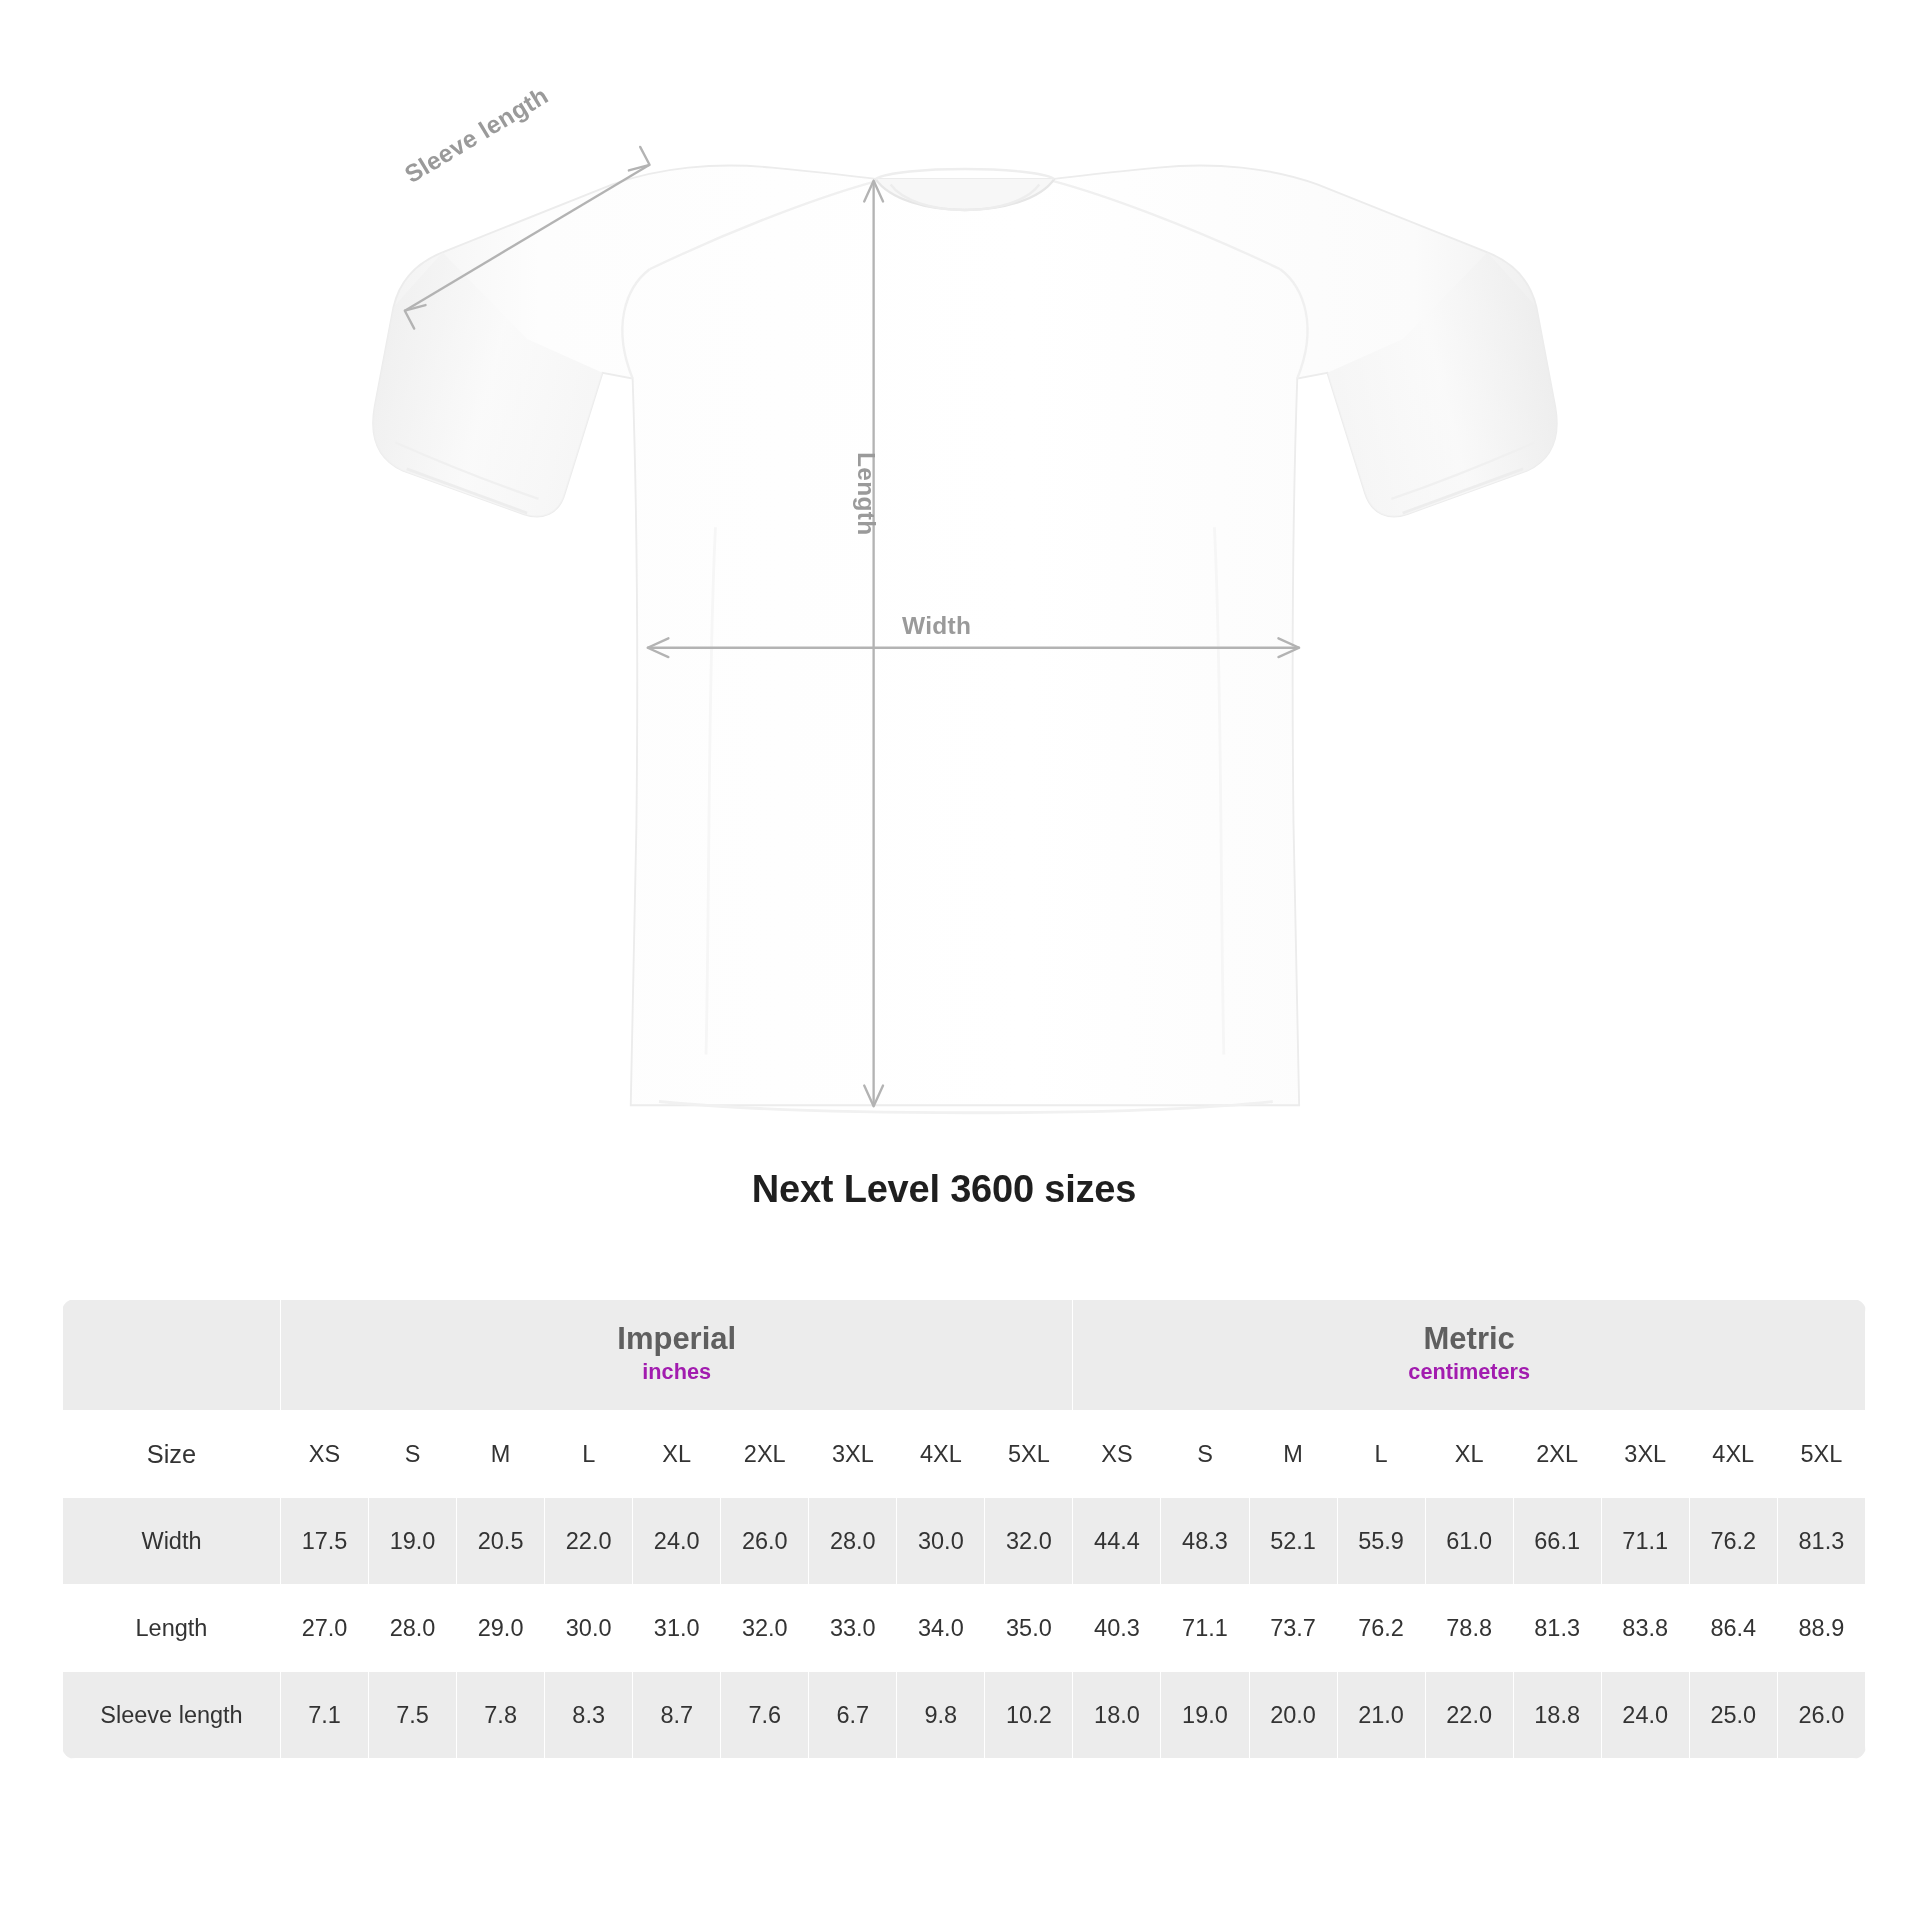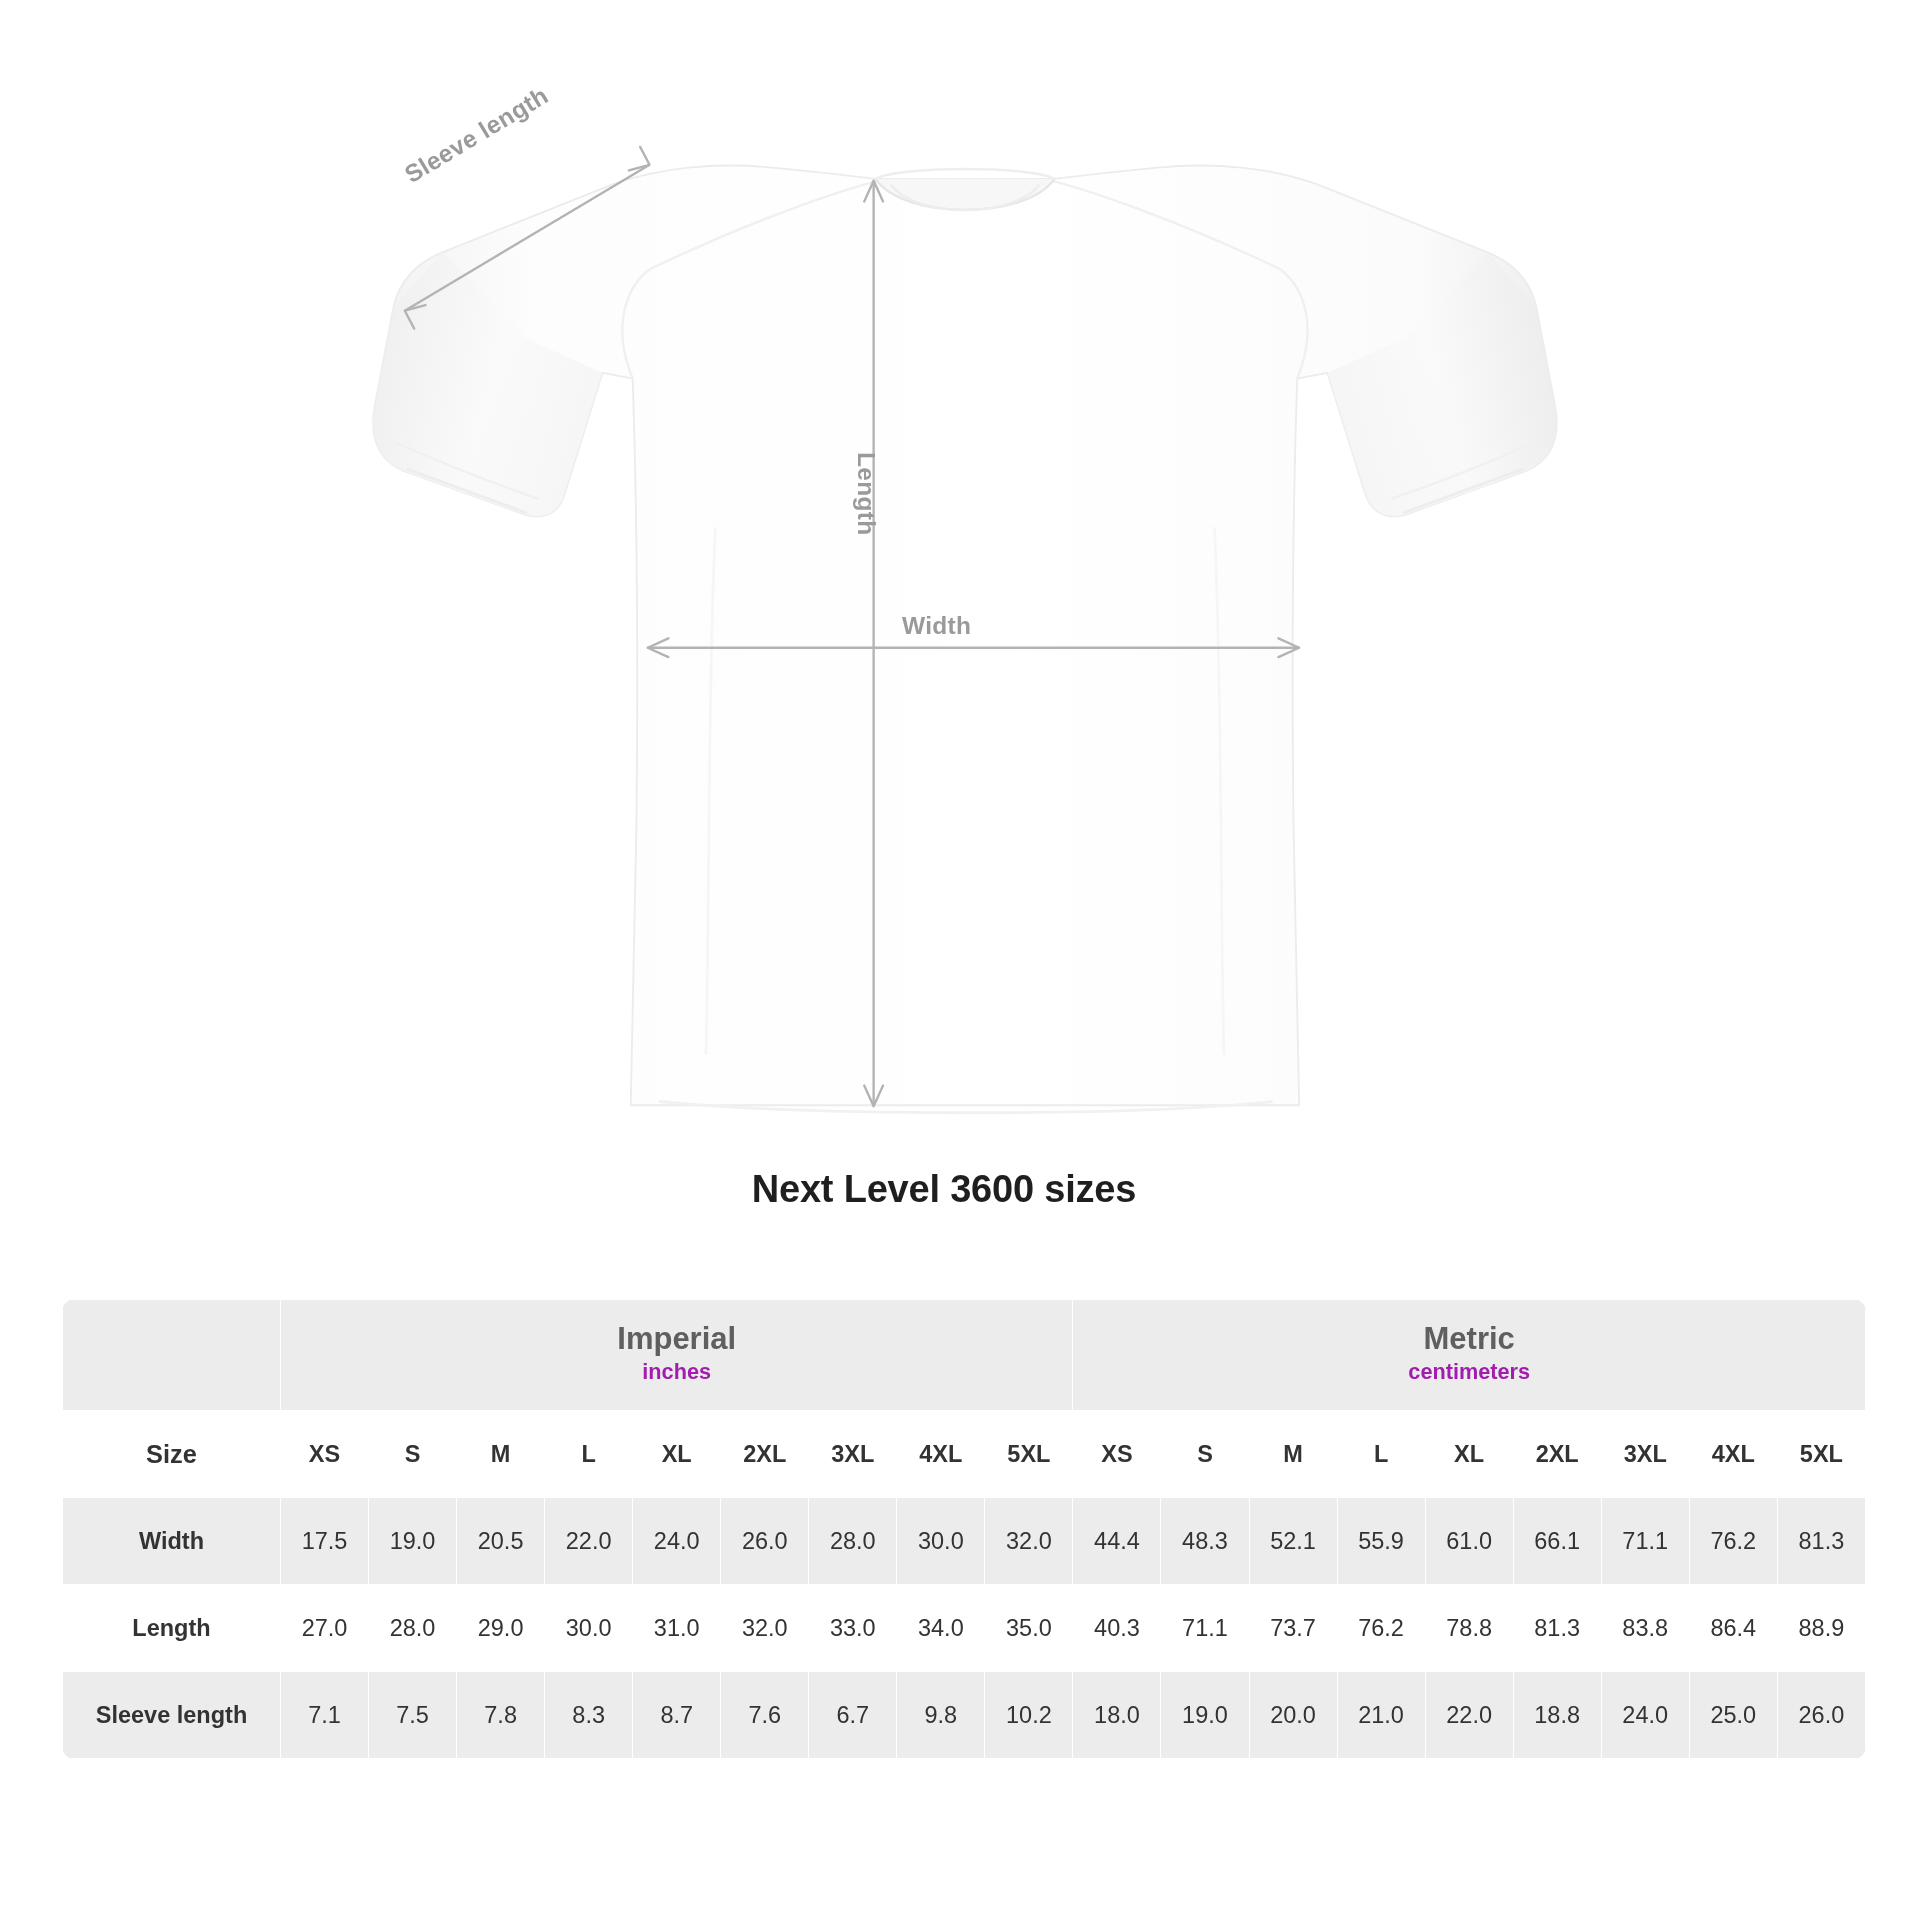--- a/index.html
+++ b/index.html
@@ -116,37 +116,37 @@
     line-height: 1.3;
   }
   .corner-cell {
     background: #ececec;
   }
   
   .row-size th {
     background: #ffffff;
     height: 87px;
     font-size: 24.5px;
-    font-weight: bold;
+    font-weight: normal;
     color: #3a3a3a;
   }
   .row-size th.rowhead {
     font-size: 25.4px;
   }
   .row-band td, .row-band th {
     background: #ececec;
     height: 87px;
   }
   .row-plain td, .row-plain th {
     background: #ffffff;
     height: 87px;
   }
   th.rowhead {
     font-size: 25.4px;
-    font-weight: bold;
+    font-weight: normal;
     color: #3a3a3a;
     width: 218px;
     margin-top: 32px;
   }
   td.val {
     font-weight: normal;
     color: #2f2f2f;
     font-size: 24.5px;
   }
 </style>

